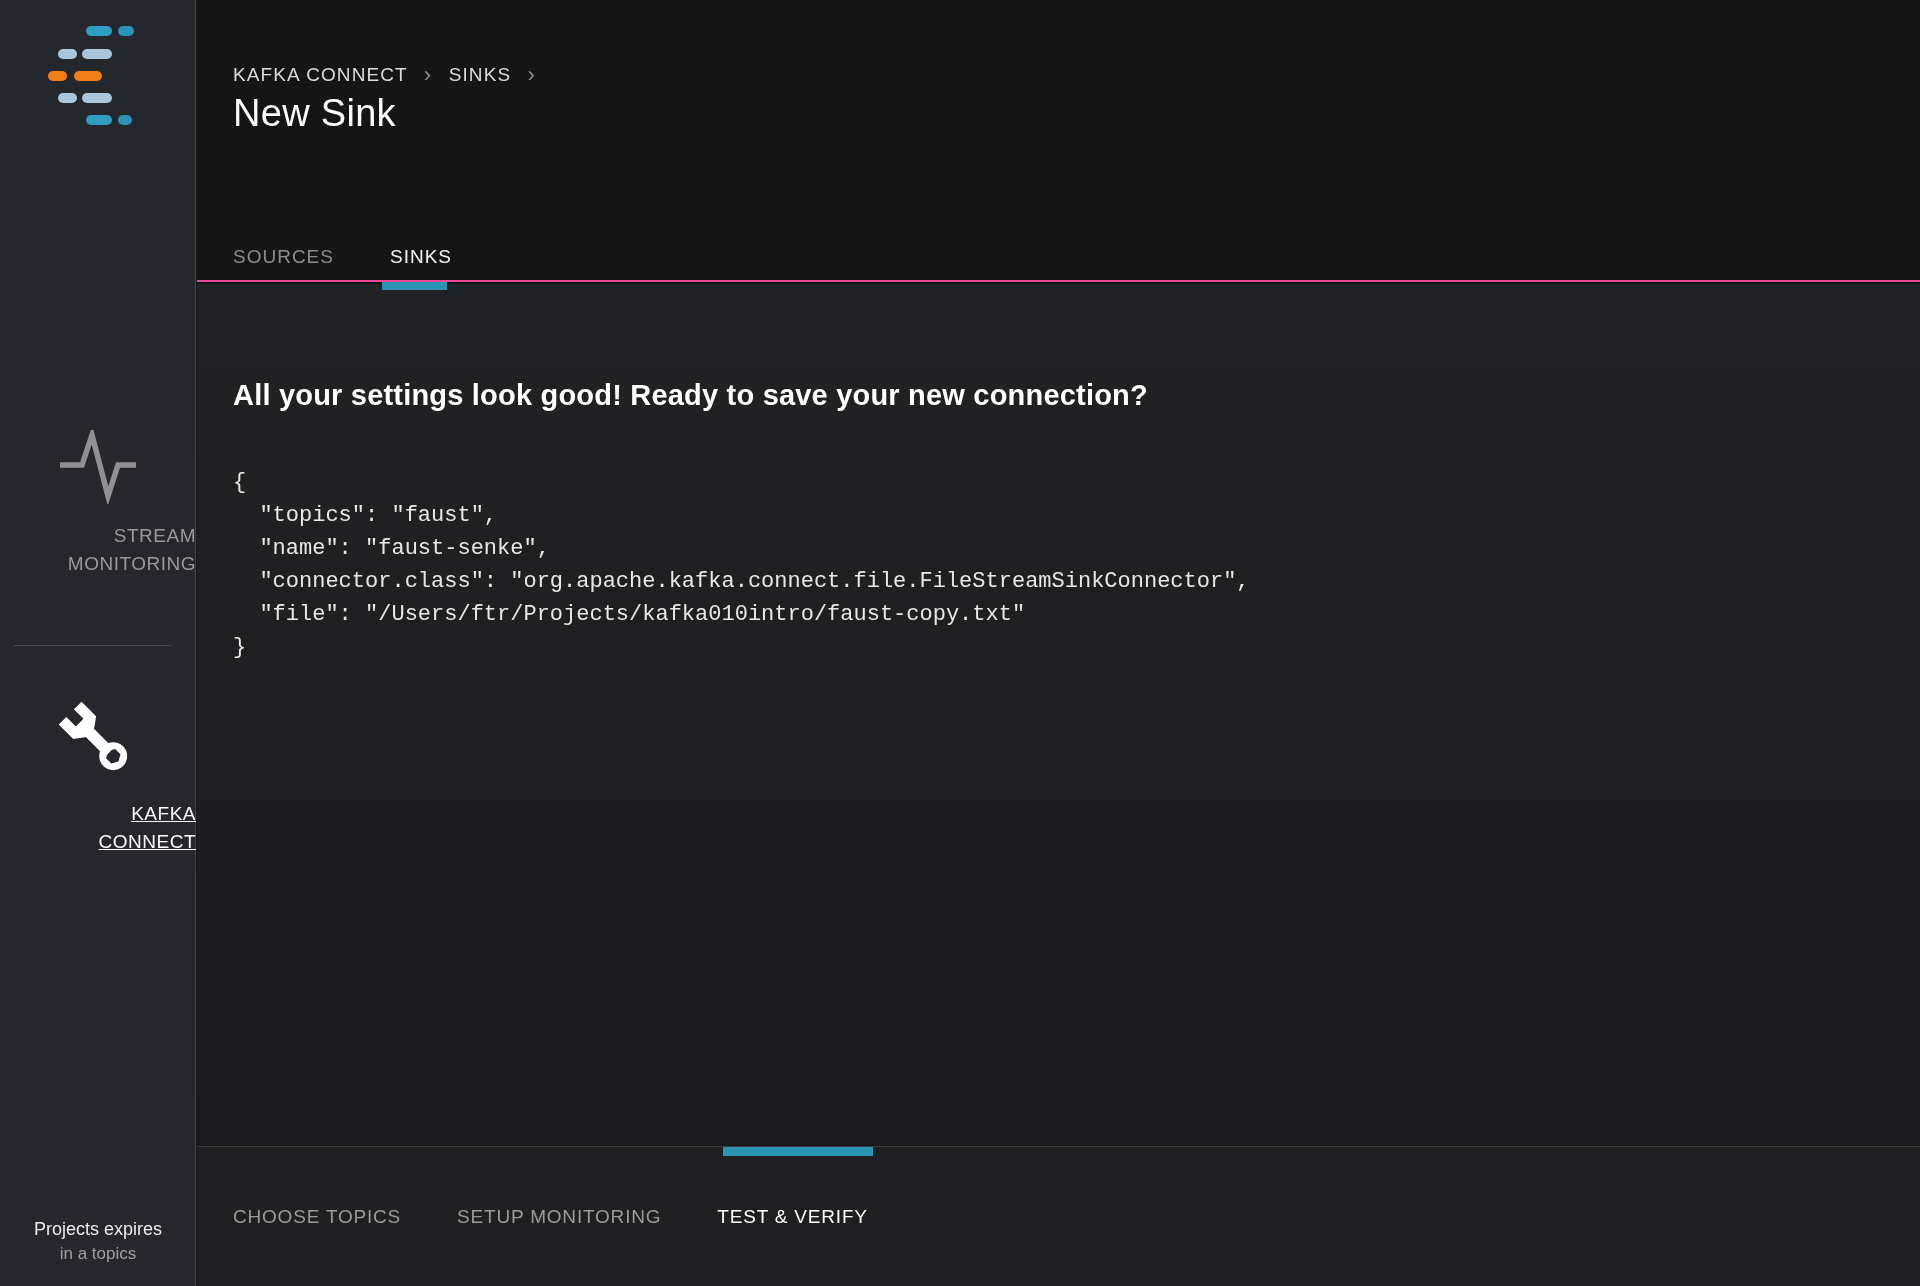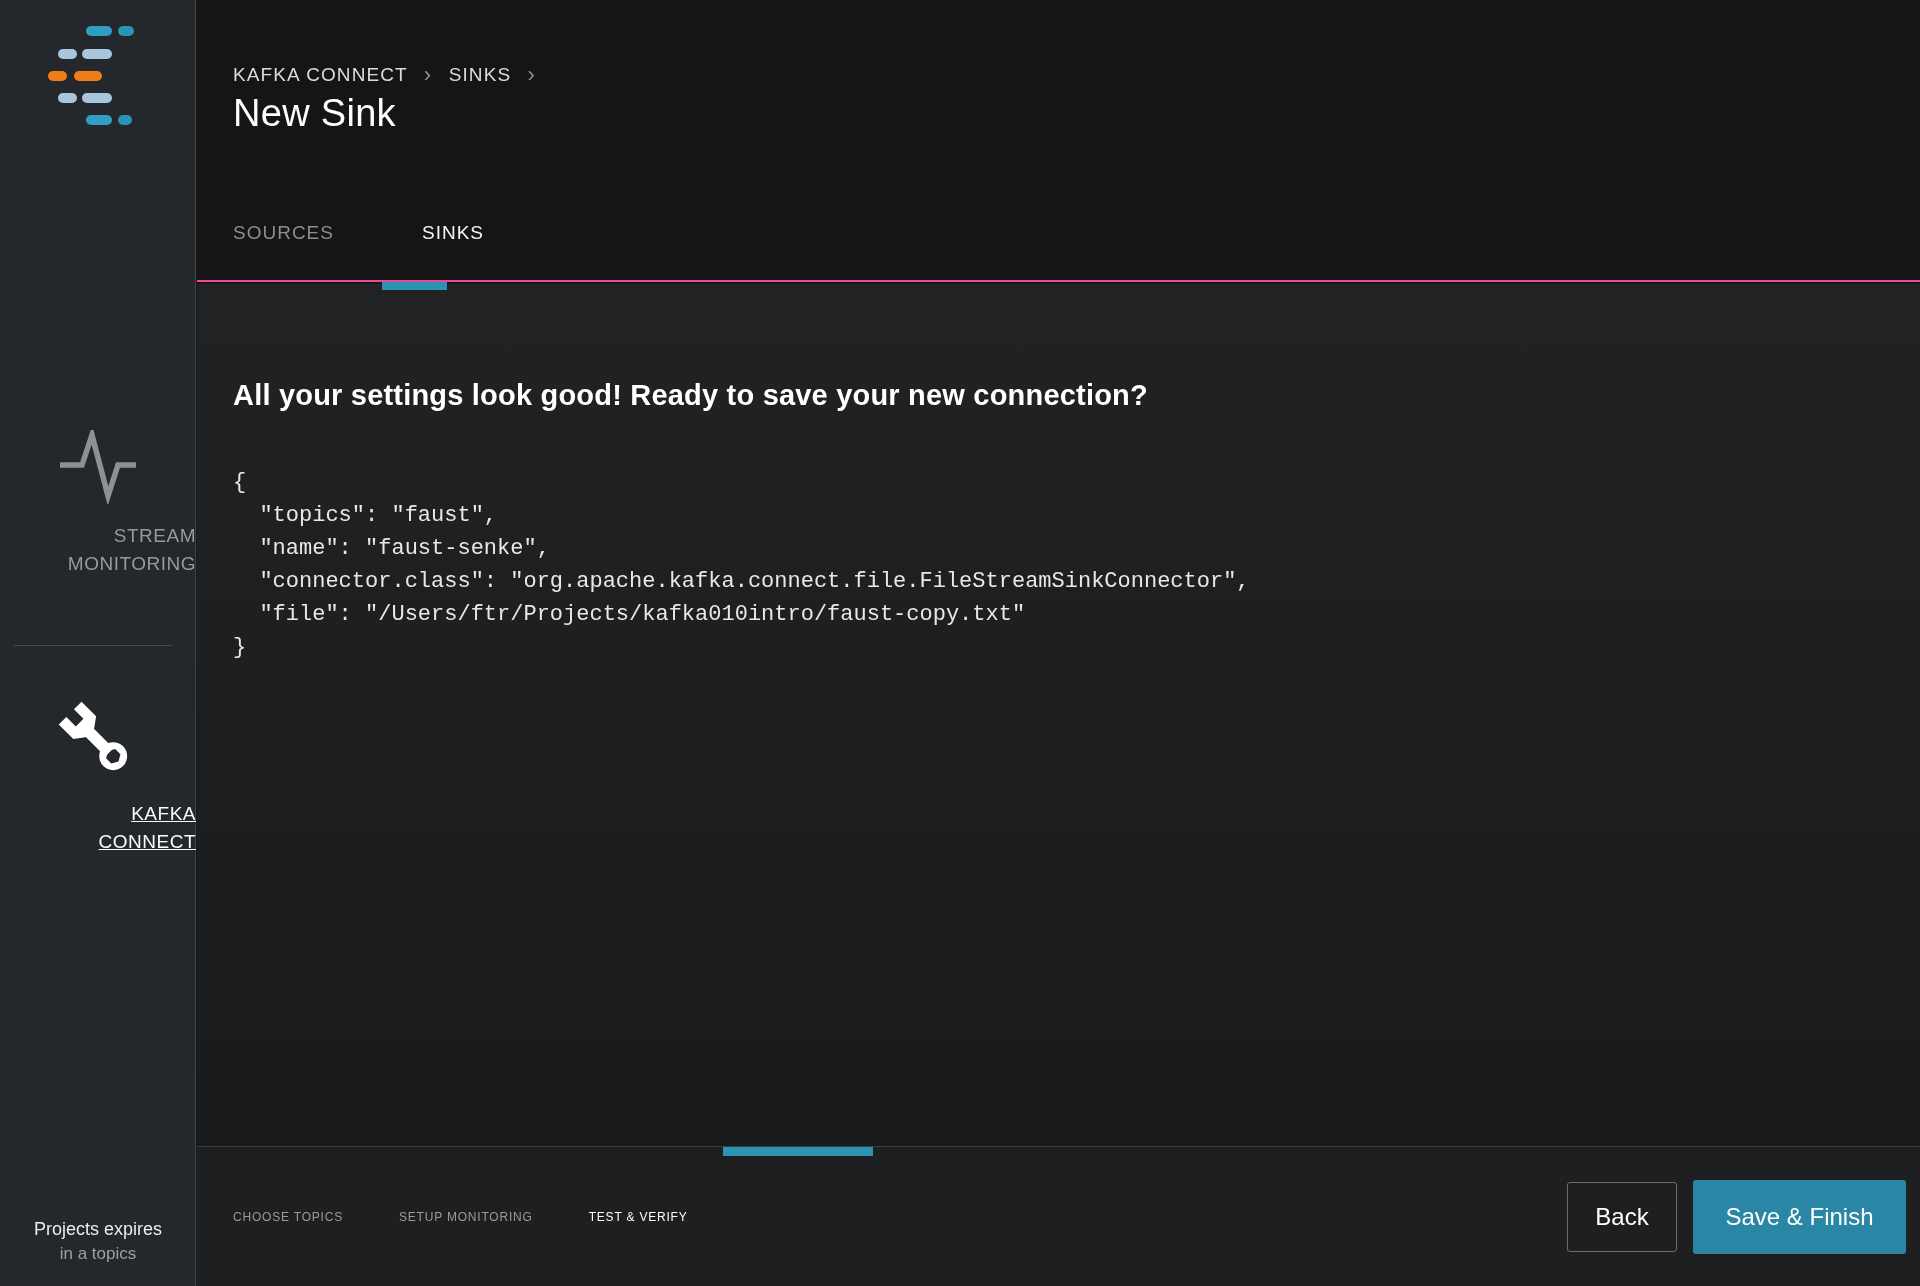--- a/index.html
+++ b/index.html
@@ -47,21 +47,21 @@
   .breadcrumb{
     position:absolute;left:36px;top:62px;
     font-size:19px;letter-spacing:1.1px;color:#dcdcdc;
   }
   .breadcrumb .crumb{cursor:pointer;}
   .breadcrumb .sep{color:#8e8e8e;margin:0 10px;font-size:22px;vertical-align:-1px;}
   .page-title{
     position:absolute;left:36px;top:92px;
     font-size:38px;font-weight:400;color:#fdfdfd;letter-spacing:0.3px;
   }
-  .tabs{position:absolute;left:36px;bottom:36px;display:flex;gap:88px;}
+  .tabs{position:absolute;left:36px;bottom:12px;display:flex;gap:56px;}
   .tab{
     font-size:19px;letter-spacing:1px;cursor:pointer;position:relative;
     padding-bottom:0;
   }
   .tab.inactive{color:#8d8d8d;}
   .tab.active{color:#f5f5f5;}
   .tab-underline{
     position:absolute;left:185px;top:282px;width:65px;height:8px;
     background:#2b93b4;z-index:3;
   }
@@ -88,21 +88,21 @@
     background:#1d1f20;border-top:1px solid #3c3c3c;
   }
   .step-indicator{
     position:absolute;left:526px;top:0;width:150px;height:9px;
     background:#2b93b4;
   }
   .steps{
     position:absolute;left:36px;top:0;height:140px;
     display:flex;align-items:center;gap:56px;
   }
-  .step{font-size:12px;letter-spacing:0.8px;cursor:pointer;}
+  .step{font-size:19px;letter-spacing:0.8px;cursor:pointer;}
   .step.inactive{color:#9b9b9b;}
   .step.active{color:#ffffff;}
   .footer-buttons{
     position:absolute;right:14px;top:0;height:140px;
     display:flex;align-items:center;gap:16px;
   }
   .btn{
     font-family:"Liberation Sans", sans-serif;
     font-size:24px;border-radius:3px;cursor:pointer;
     display:flex;align-items:center;justify-content:center;
@@ -191,20 +191,16 @@
 }</pre>
     </div>
 
     <div class="footer">
       <div class="step-indicator"></div>
       <div class="steps">
         <span class="step inactive">CHOOSE TOPICS</span>
         <span class="step inactive">SETUP MONITORING</span>
         <span class="step active">TEST &amp; VERIFY</span>
       </div>
-      <div class="footer-buttons">
-        <button class="btn btn-back">Back</button>
-        <button class="btn btn-save">Save &amp; Finish</button>
-      </div>
     </div>
 
   </div>
 </div>
 
 </body></html>

